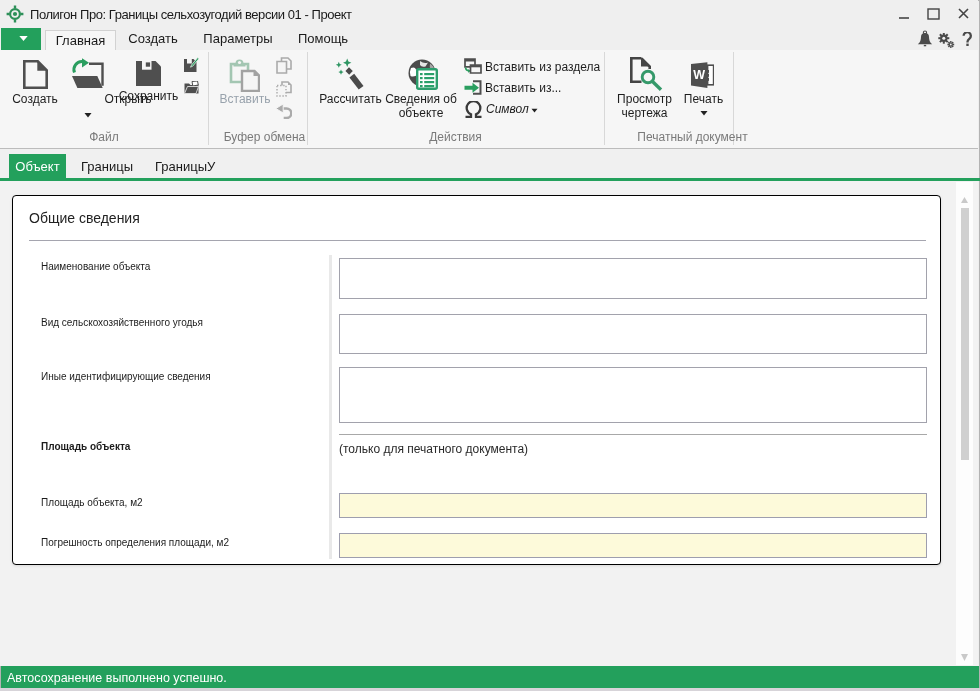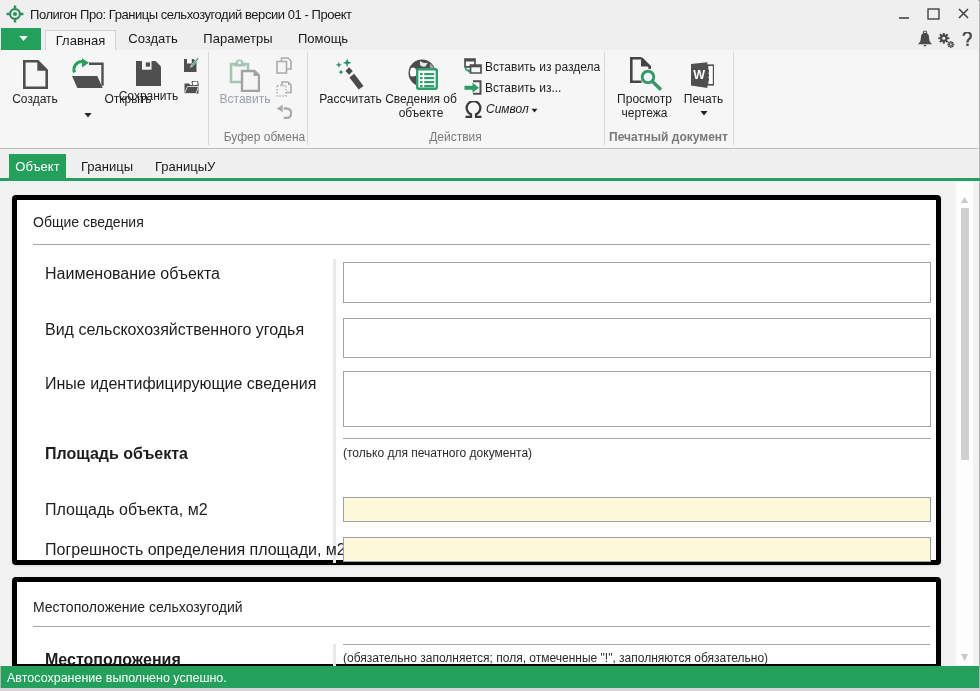--- a/index.html
+++ b/index.html
@@ -25,25 +25,25 @@
 .rlbl { position:absolute; text-align:center; font-size:12px; color:#1e1e1e; line-height:13.5px; }
 .srlbl { position:absolute; font-size:12px; color:#1e1e1e; white-space:nowrap; line-height:13px; }
 
 #doctabs { position:absolute; left:0; top:149px; width:978px; height:31px; background:#f0f0f0; z-index:2; }
 #doctabs .greenline { position:absolute; left:0; top:29px; width:980px; height:3px; background:#23a05c; }
 .dtab { position:absolute; top:5px; height:24px; line-height:25px; font-size:13px; }
 .dtab.active { background:#23a05c; color:#fff; }
 .dtab.plain { color:#1a1a1a; }
 
 #content { position:absolute; left:0; top:180px; width:978px; height:486px; background:#f2f2f2; overflow:hidden; }
-.card { position:absolute; left:12px; width:929px; background:#fff; border-radius:4px; border:5px solid #000000; box-shadow:0 1px 3px rgba(0,0,0,0.10); }
+.card { position:absolute; left:12px; width:929px; background:#fff; border-radius:4px; border:1px solid #000000; box-shadow:0 1px 3px rgba(0,0,0,0.10); }
 .cardhead { position:absolute; left:16px; top:14px; font-size:14px; color:#222; }
 .hsep { position:absolute; background:#a5a5af; height:1px; }
 .vsep { position:absolute; background:#e9e9e9; width:3px; left:316px; }
-.flabel { position:absolute; left:28px; font-size:16px; color:#1c1c1c; }
+.flabel { position:absolute; left:28px; font-size:10px; color:#1c1c1c; }
 .finput { position:absolute; left:326px; width:588px; background:#fff; border:1px solid #a2a2ac; }
 .fyellow { background:#fdfada; border:1px solid #9e9eae; }
 .hint { position:absolute; font-size:12px; color:#2a2a2a; }
 
 #sbar { position:absolute; left:956px; top:182px; width:17px; height:483px; background:#fdfdfd; }
 #sthumb { position:absolute; left:5px; top:26px; width:8px; height:252px; background:#d0d0d0; }
 
 #statusbar { position:absolute; left:1px; top:666px; width:978px; height:22px; background:#23a05c; color:#fff; font-size:12.5px; line-height:25px; padding-left:6px; }
 #framebottom { position:absolute; left:0; top:688px; width:980px; height:3px; background:#d7d4d9; }
 </style>
@@ -125,23 +125,24 @@
     <path d="M1.6 3.8 a3.6 3.6 0 1 1 5.9 2.8 q-2 1.6 -2 3.2 v0.6" fill="none" stroke="#4a4a4a" stroke-width="2.3"></path>
     <rect x="4.3" y="11.6" width="2.4" height="2.4" fill="#4a4a4a"></rect>
   </svg>
 </div>
 
 <div id="ribbon">
   <div class="gsep" style="left:208px"></div>
   <div class="gsep" style="left:307px"></div>
   <div class="gsep" style="left:604px"></div>
   <div class="gsep" style="left:733px"></div>
+  <div class="glabel" style="left:0;width:208px;">Файл</div>
   <div class="glabel" style="left:215px;width:99px;">Буфер обмена</div>
   <div class="glabel" style="left:307px;width:297px;">Действия</div>
-  <div class="glabel" style="left:604px;width:129px;font-weight:bold;">Печатный документ</div>
+  <div class="glabel" style="left:628px;width:129px;">Печатный документ</div>
 
   <svg class="abs" style="left:23px;top:10px" width="25" height="29" viewBox="0 0 25 29">
     <path d="M1.3 1.3 h13.5 l8.9 8.9 v17.5 h-22.4 z" fill="none" stroke="#4f4f4f" stroke-width="2.6"></path>
     <path d="M14.3 0.5 l10.2 10.2 h-10.2 z" fill="#4f4f4f"></path>
   </svg>
   <div class="rlbl" style="left:9px;top:43px;width:52px;">Создать</div>
 
   <svg class="abs" style="left:70px;top:7px" width="35" height="34" viewBox="0 0 35 34">
     <path d="M19 6.8 h13.5 v22" fill="none" stroke="#4f4f4f" stroke-width="2.4"></path>
     <path d="M2 19 h25.3 l5.4 12 h-25.3 z" fill="#4f4f4f"></path>
@@ -300,28 +301,20 @@
     <div class="flabel" style="top:245px;font-weight:bold;">Площадь объекта</div>
     <div class="hint" style="top:246px;left:326px;">(только для печатного документа)</div>
 
     <div class="flabel" style="top:301px;">Площадь объекта, м2</div>
     <div class="finput fyellow" style="top:297px;height:25px;"></div>
 
     <div class="flabel" style="top:341px;">Погрешность определения площади, м2</div>
     <div class="finput fyellow" style="top:337px;height:25px;"></div>
   </div>
 
-  <div class="card" style="top:397px;height:92px;">
-    <div class="cardhead" style="top:17px;">Местоположение сельхозугодий</div>
-    <div class="hsep" style="left:16px;top:44px;width:897px;"></div>
-    <div class="hsep" style="left:326px;top:62px;width:587px;background:#a8a8a8;"></div>
-    <div class="vsep" style="top:62px;height:26px;"></div>
-    <div class="flabel" style="top:69px;font-weight:bold;">Местоположения</div>
-    <div class="hint" style="top:69px;left:326px;">(обязательно заполняется; поля, отмеченные "!", заполняются обязательно)</div>
-  </div>
 </div>
 
 <div id="sbar">
   <svg class="abs" style="left:5px;top:15px" width="7" height="6" viewBox="0 0 7 6">
       <path d="M3.5 0 L7 6 H0 z" fill="#c9c9c9"></path>
     </svg>
   <div id="sthumb"></div>
   <svg class="abs" style="left:5px;top:472px" width="7" height="7" viewBox="0 0 7 7">
       <path d="M0 0 h7 L3.5 7 z" fill="#c9c9c9"></path>
     </svg>

